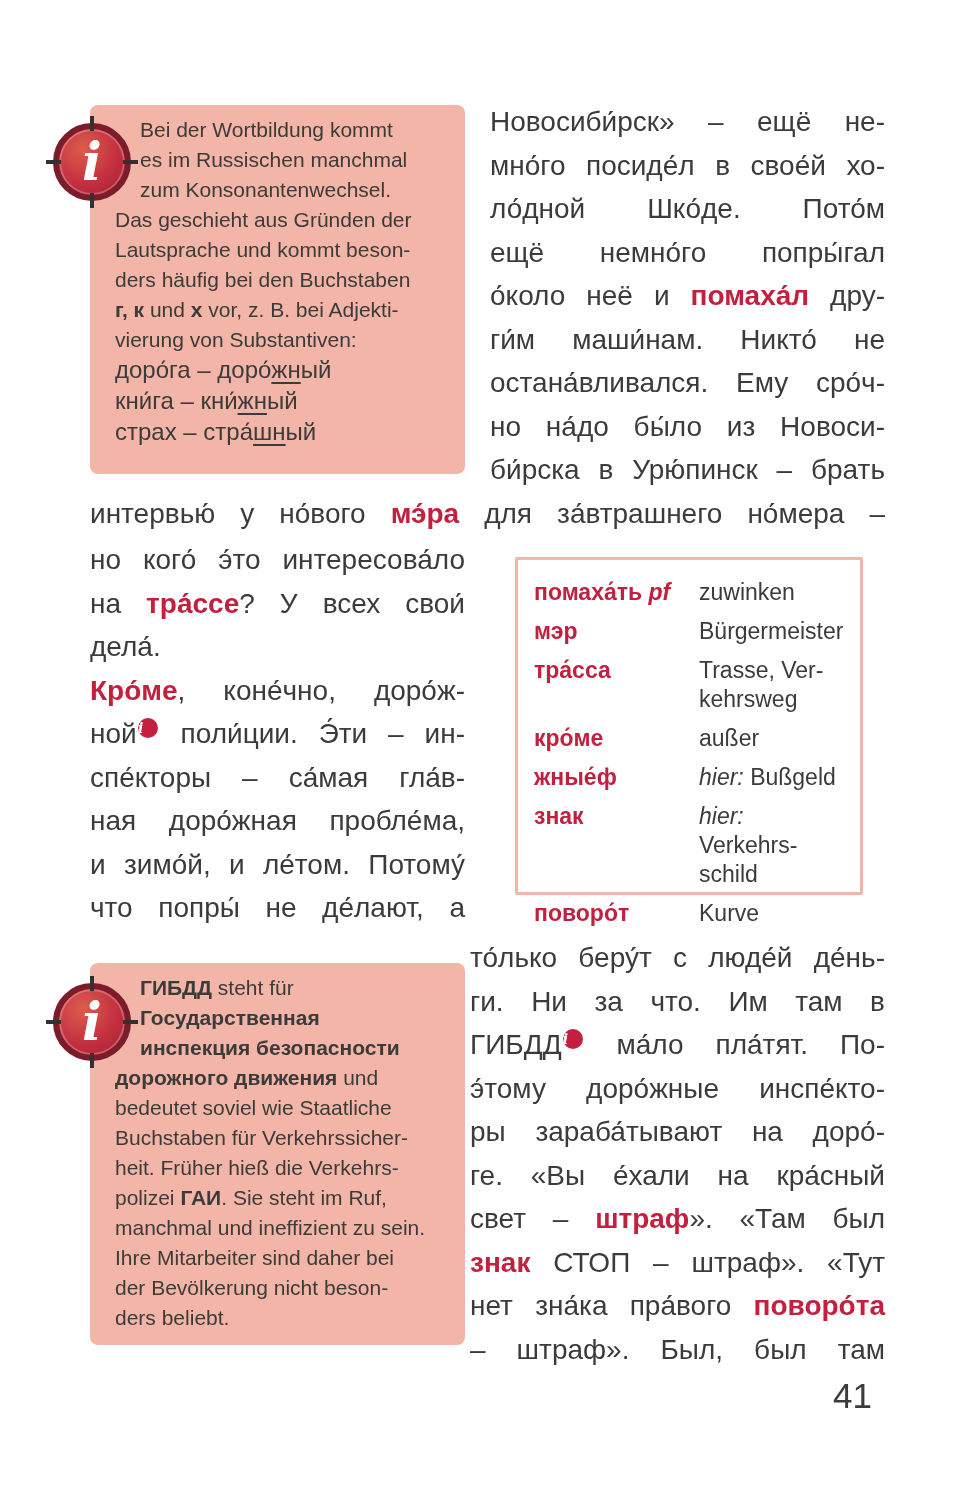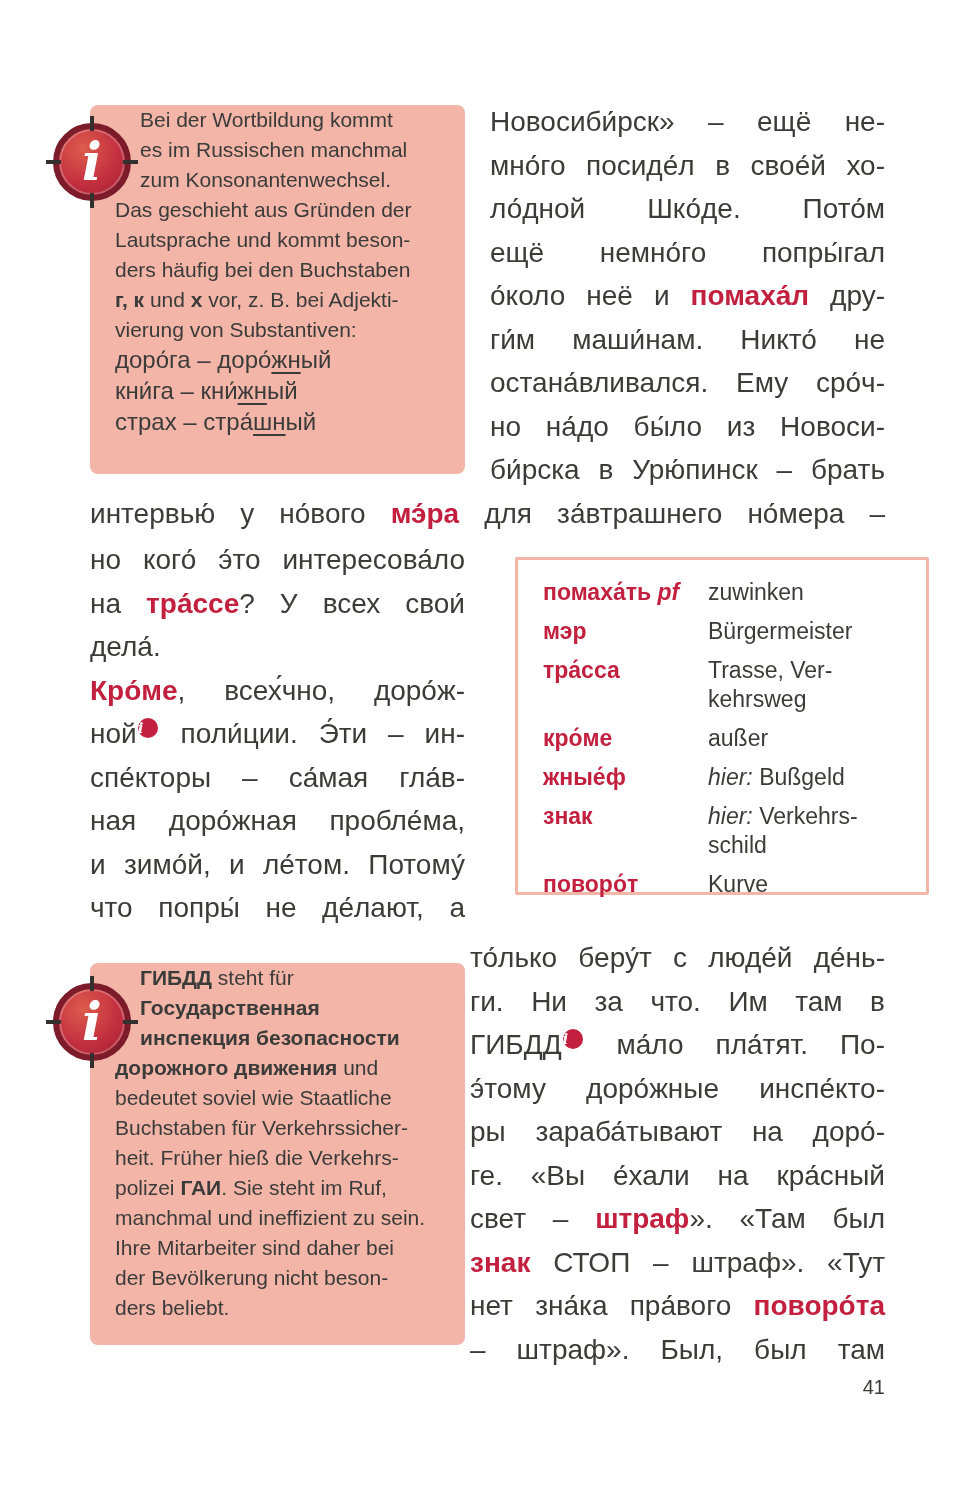--- a/index.html
+++ b/index.html
@@ -10,21 +10,21 @@
   html,body{margin:0;padding:0;}
   body{
     width:975px;height:1487px;position:relative;background:#ffffff;color:var(--ink);
     font-family:"Liberation Sans","DejaVu Sans",sans-serif;overflow:hidden;
   }
   .abs{position:absolute;}
   
   .box{background:var(--pink);border-radius:8px;}
   .top-box{left:90px;top:105px;width:375px;height:369px;}
   .bottom-box{left:90px;top:963px;width:375px;height:382px;}
-  .box-content{padding:0 14px 0 25px;font-size:21px;line-height:30px;}
+  .box-content{padding:10px 14px 0 25px;font-size:21px;line-height:30px;}
   .boxtext .tl{text-align:left;text-align-last:left;}
   .tl.ind{padding-left:25px;}
   
   .story{font-size:28px;line-height:43.5px;}
   .col-tr{left:490px;top:100px;width:395px;}
   .full-line{left:90px;top:492px;width:795px;}
   .col-left{left:90px;top:538px;width:375px;}
   .col-br{left:470px;top:936px;width:415px;}
   .tl{text-align:justify;text-align-last:justify;}
   .tl.last{text-align-last:left;}
@@ -55,28 +55,28 @@
     color:#fff;font-family:"DejaVu Serif","Liberation Serif",serif;
     font-style:italic;font-weight:700;font-size:52px;padding-bottom:2px;z-index:4;
   }
   .tick{position:absolute;background:#33302e;z-index:3;}
   .tick.tt{left:50%;top:-2px;width:4px;height:15px;margin-left:-2px;}
   .tick.tb{left:50%;bottom:-2px;width:4px;height:15px;margin-left:-2px;}
   .tick.tl2{top:50%;left:-2px;width:15px;height:4px;margin-top:-2px;}
   .tick.tr2{top:50%;right:-2px;width:15px;height:4px;margin-top:-2px;}
   
   .vocab{
-    left:515px;top:557px;width:414px;height:338px;background:#fff;
-    border:3px solid var(--pink);border-radius:2px;padding:18px 12px 0 25px;box-sizing:border-box;
+    left:515px;top:557px;width:348px;height:338px;background:#fff;
+    border:3px solid var(--pink);border-radius:2px;padding:18px 12px 0 16px;box-sizing:border-box;
   }
   .vrow{display:flex;align-items:flex-start;margin-bottom:10px;font-size:23px;line-height:29px;}
   .vterm{flex:0 0 165px;color:var(--red);font-weight:700;}
   .vdef{flex:1;}
   
-  .page-num{left:820px;top:1376px;width:65px;text-align:right;font-size:20px;}
+  .page-num{left:820px;top:1376px;width:65px;text-align:center;font-size:35px;}
 </style>
 </head>
 <body>
 
 <div class="page">
 
   <div class="box abs top-box">
     <div class="info-icon">
       <span class="tick tt"></span>
       <span class="tick tb"></span>
@@ -113,21 +113,21 @@
     </div>
 
   <div class="abs story full-line">
       <div class="tl"><span>интервью́ у но́вого </span><span class="s-r">мэ́ра</span><span> для за́втрашнего но́мера –</span></div>
     </div>
 
   <div class="abs story col-left">
       <div class="tl"><span>но кого́ э́то интересова́ло</span></div>
       <div class="tl"><span>на </span><span class="s-r">тра́ссе</span><span>? У всех свои́</span></div>
       <div class="tl last"><span>дела́.</span></div>
-      <div class="tl"><span class="s-r">Кро́ме</span><span>, всех́чно, доро́ж-</span></div>
+      <div class="tl"><span class="s-r">Кро́ме</span><span>, коне́чно, доро́ж-</span></div>
       <div class="tl"><span>ной</span><span class="infosup">i</span><span> поли́ции. Э́ти – ин-</span></div>
       <div class="tl"><span>спе́кторы – са́мая гла́в-</span></div>
       <div class="tl"><span>ная доро́жная пробле́ма,</span></div>
       <div class="tl"><span>и зимо́й, и ле́том. Потому́</span></div>
       <div class="tl"><span>что попры́ не де́лают, а</span></div>
     </div>
 
   <div class="abs vocab">
       <div class="vrow">
         <div class="vterm"><span>помаха́ть </span><span class="s-i">pf</span></div>

